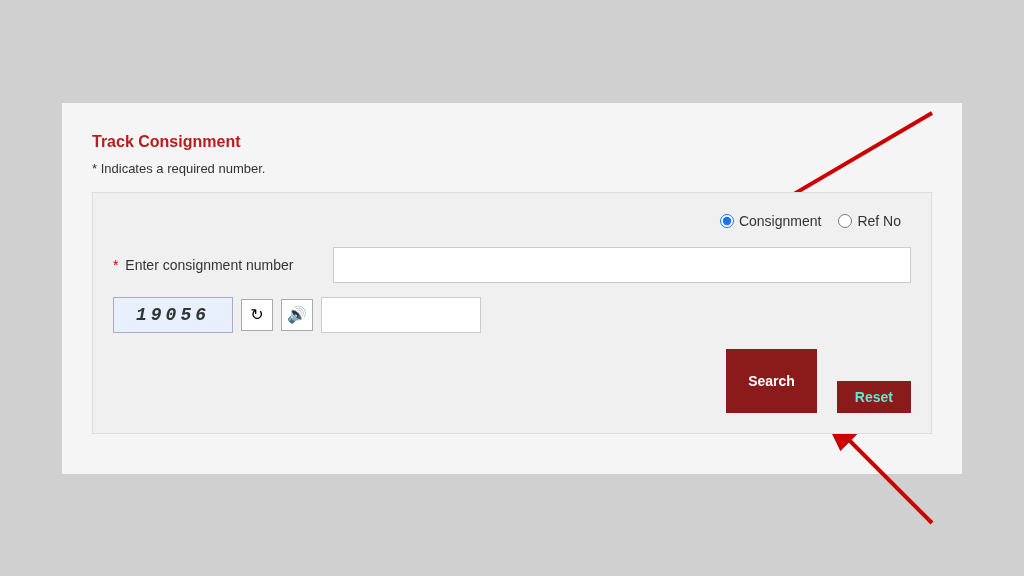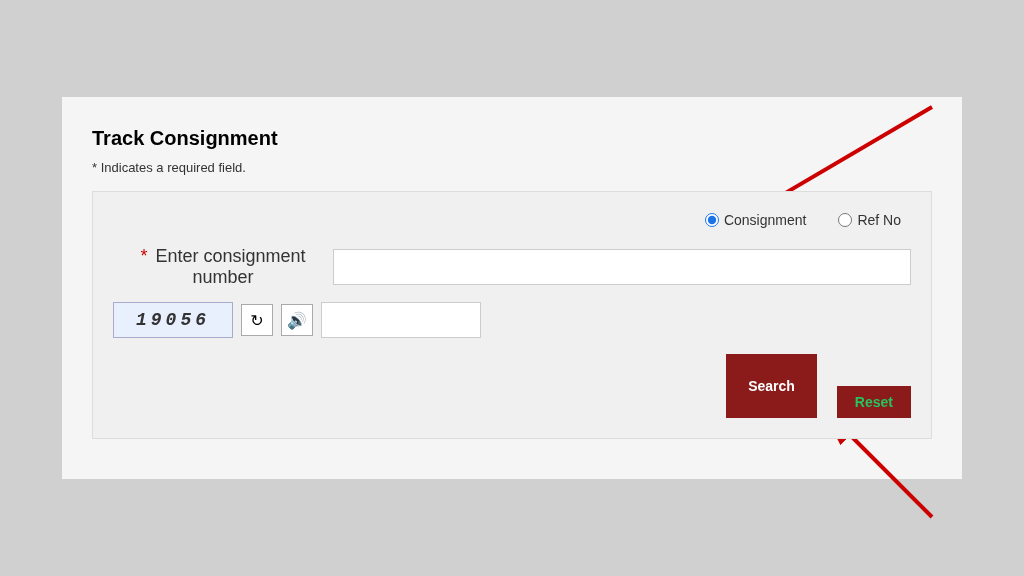--- a/index.html
+++ b/index.html
@@ -17,43 +17,43 @@
     }
 
     .page-wrapper {
       background: #f5f5f5;
       width: 900px;
       padding: 30px 30px 40px 30px;
       position: relative;
     }
 
     .page-title {
-      color: #000000;
-      font-size: 20px;
+      color: #b91c1c;
+      font-size: 16px;
       font-weight: bold;
       margin-bottom: 10px;
     }
 
     .required-note {
       font-size: 13px;
       color: #333;
       margin-bottom: 16px;
     }
 
     .form-container {
       background: #f0f0f0;
       border: 1px solid #ddd;
       padding: 20px 20px 20px 20px;
       position: relative;
     }
 
     .radio-row {
       display: flex;
       justify-content: flex-end;
-      gap: 32px;
+      gap: 17px;
       margin-bottom: 18px;
       padding-right: 10px;
     }
 
     .radio-option {
       display: flex;
       align-items: center;
       gap: 5px;
       font-size: 14px;
       color: #333;
@@ -66,23 +66,22 @@
     }
 
     .form-row {
       display: flex;
       align-items: center;
       margin-bottom: 14px;
     }
 
     .form-label {
       width: 220px;
-      font-size: 18px;
-      color: #333;
-      text-align: center;
+      font-size: 14px;
+      color: #333;
     }
 
     .form-label .required-star {
       color: #cc0000;
       margin-right: 3px;
     }
 
     .form-input-full {
       flex: 1;
       height: 36px;
@@ -147,21 +146,21 @@
       color: #fff;
       border: none;
       padding: 8px 22px;
       font-size: 14px;
       font-weight: bold;
       cursor: pointer;
     }
 
     .btn-reset {
       background-color: #8b1a1a;
-      color: #22c55e;
+      color: #5eead4;
       border: none;
       padding: 8px 18px;
       font-size: 14px;
       font-weight: bold;
       cursor: pointer;
       margin-top: 32px;
     }
   </style>
 </head>
 <body>
@@ -178,21 +177,21 @@
         <polygon points="0 0, 10 3.5, 0 7" fill="#cc0000"></polygon>
       </marker>
     </defs>
 
     <line x1="870" y1="10" x2="640" y2="145" stroke="#cc0000" stroke-width="4" marker-end="url(#arrowhead1)"></line>
 
     <line x1="870" y1="420" x2="760" y2="310" stroke="#cc0000" stroke-width="4" marker-end="url(#arrowhead2)"></line>
   </svg>
 
   <div class="page-title">Track Consignment</div>
-  <div class="required-note">* Indicates a required field.</div>
+  <div class="required-note">* Indicates a required number.</div>
 
   <div class="form-container">
 
     <div class="radio-row">
       <label class="radio-option">
         <input type="radio" name="track_type" checked="" style="">
         <span>Consignment</span>
       </label>
       <label class="radio-option">
         <input type="radio" name="track_type" style="">

